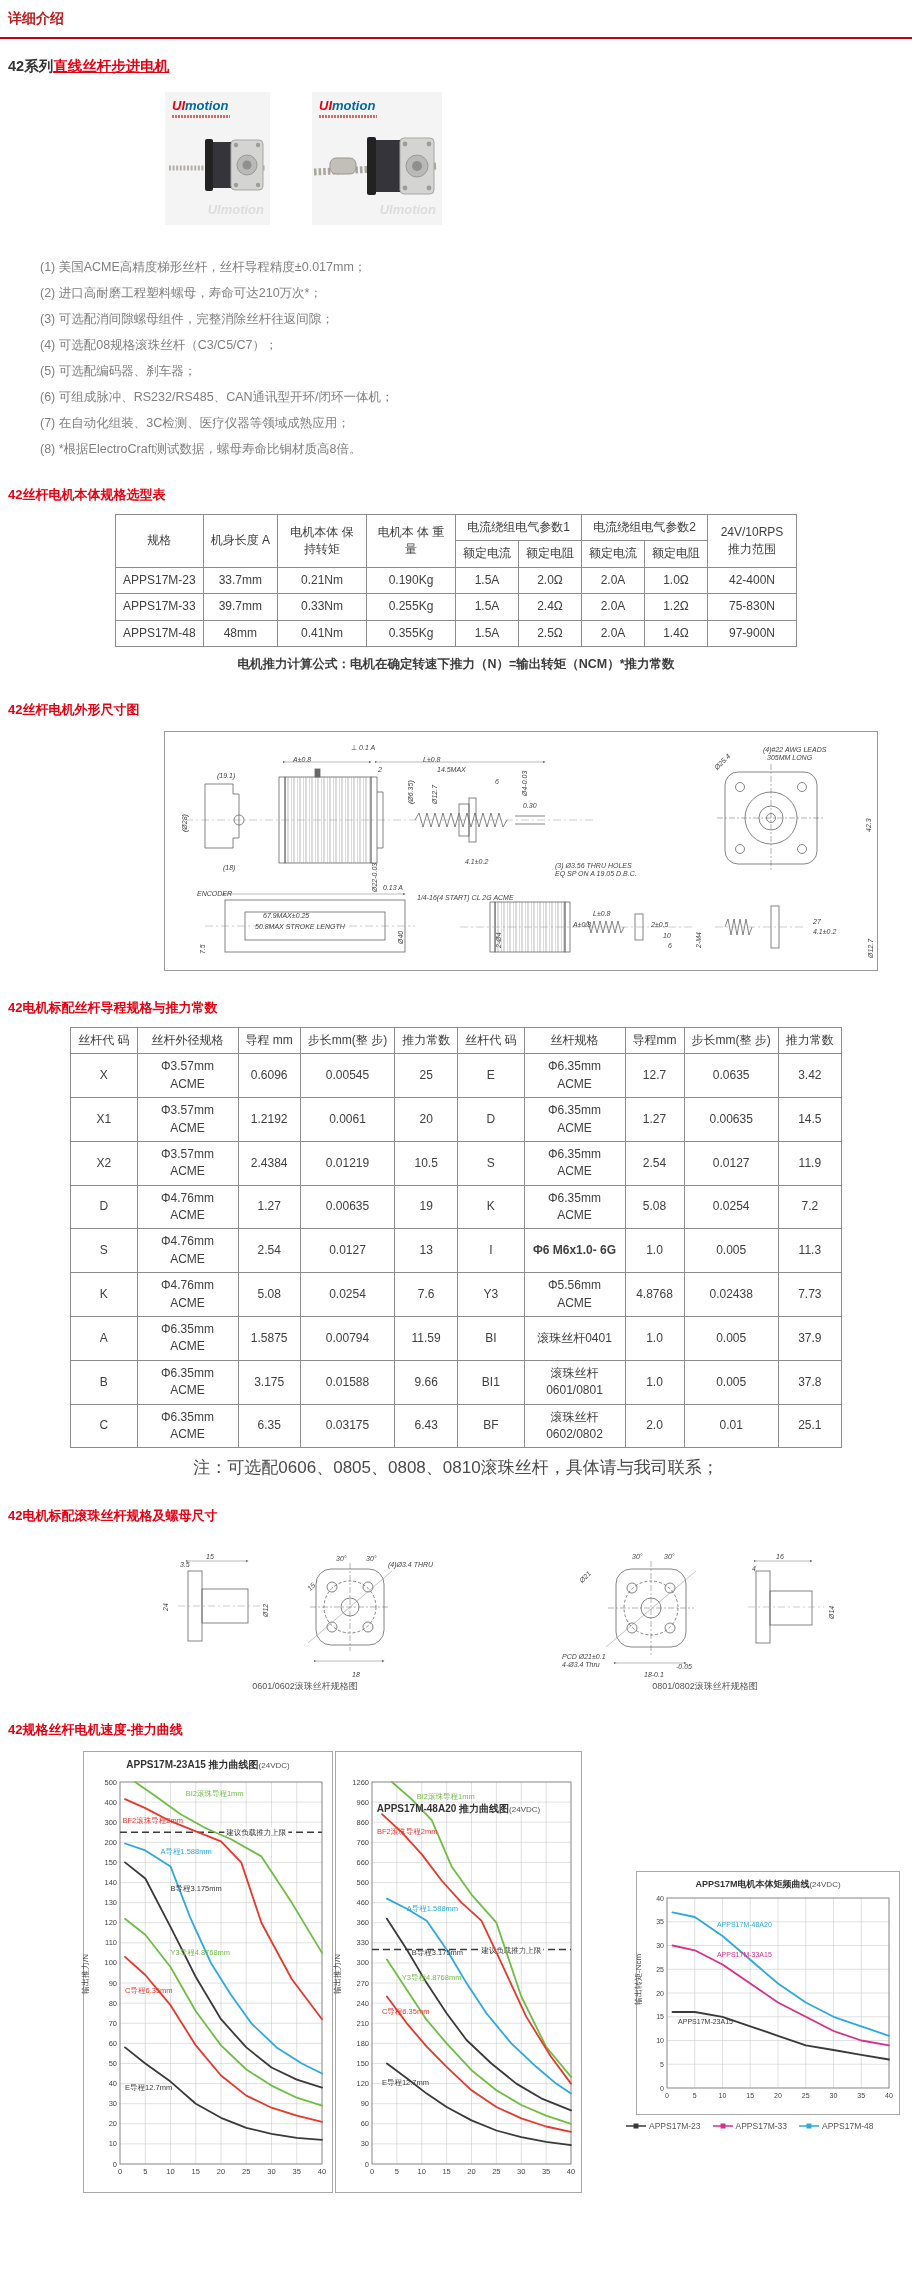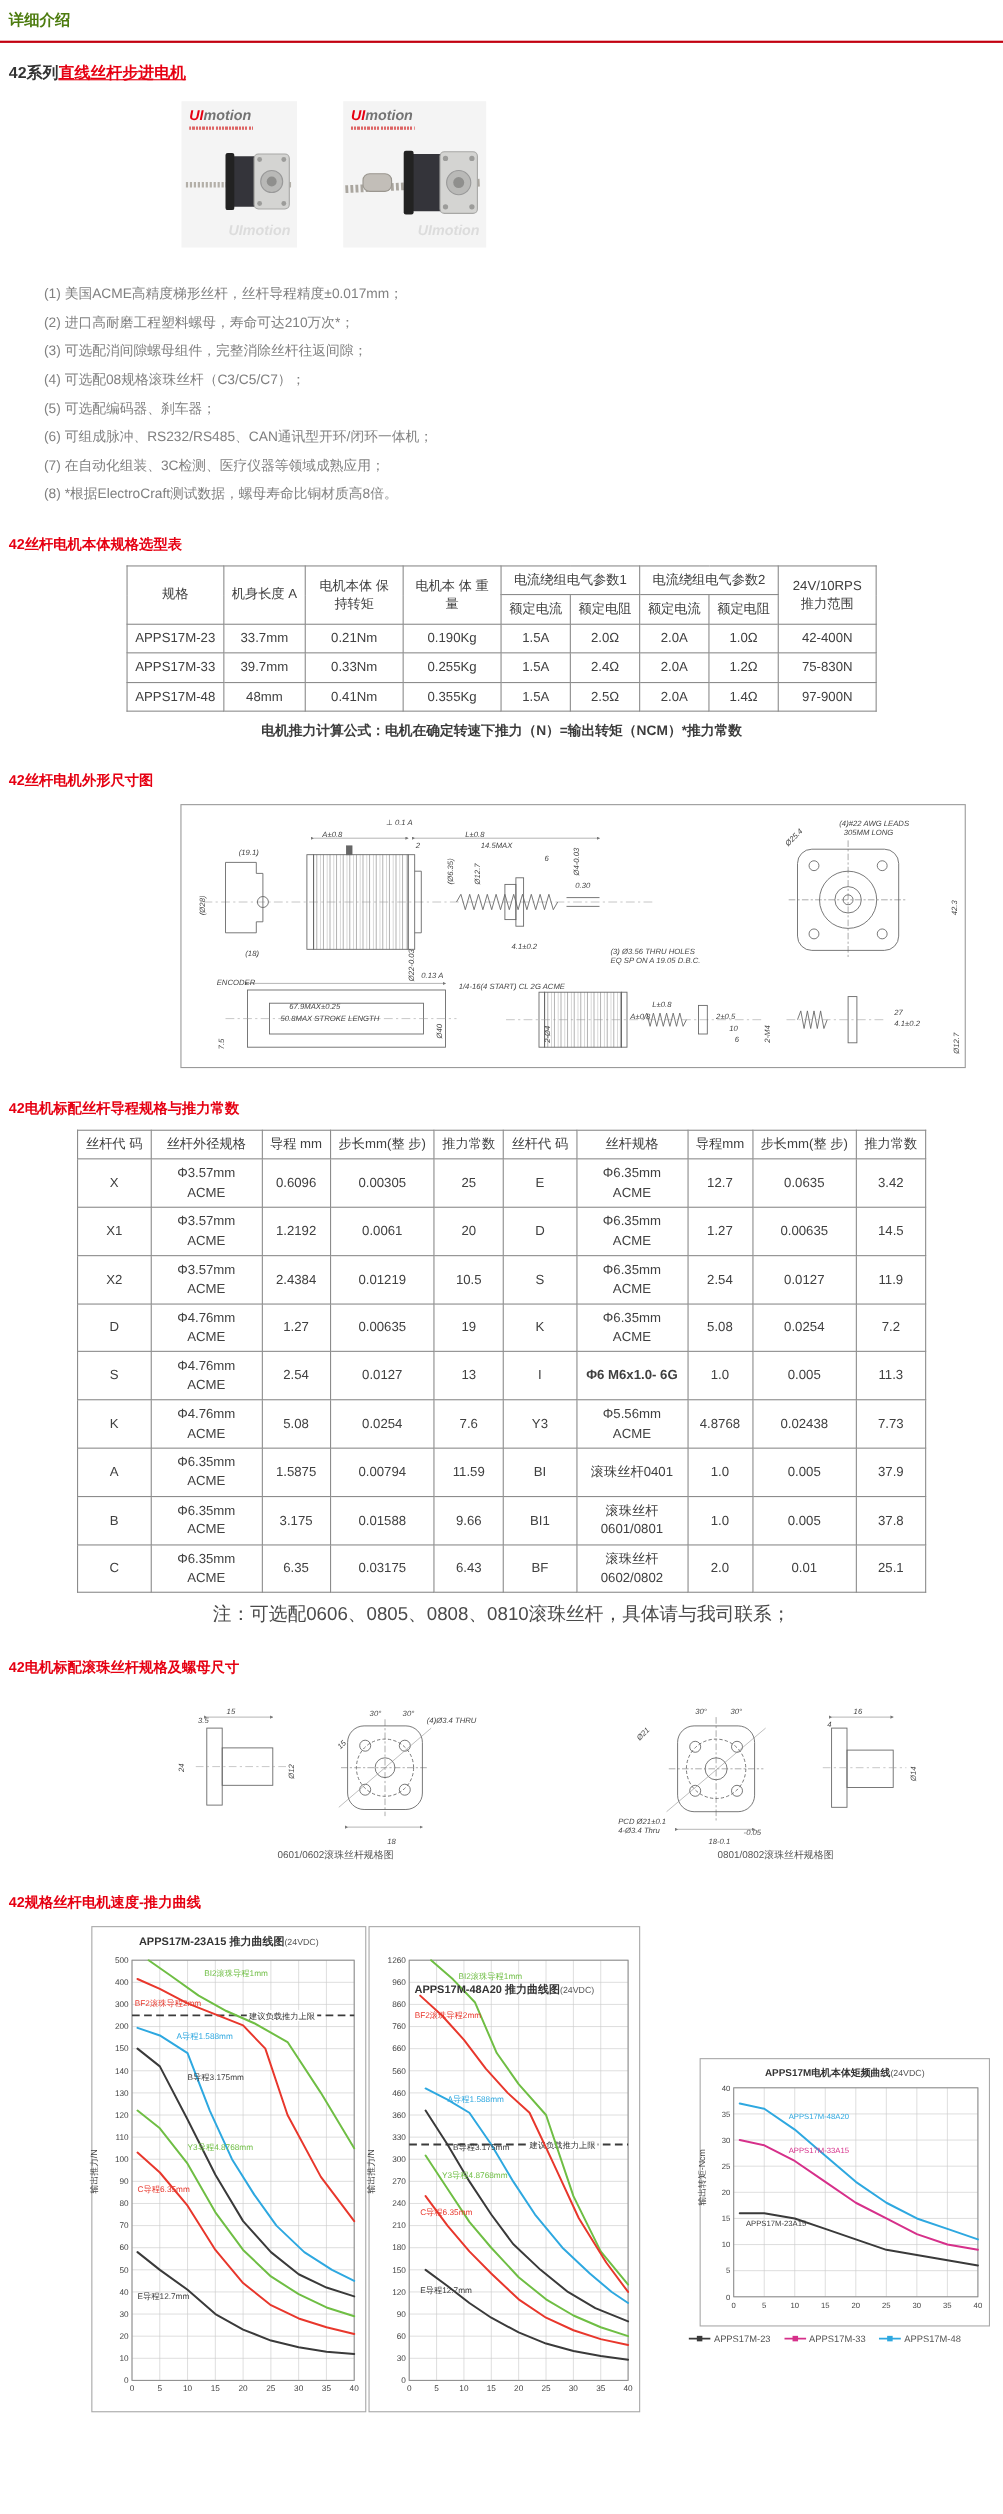--- a/index.html
+++ b/index.html
@@ -1,26 +1,26 @@
 <!DOCTYPE html>
 <html><head>
 <meta charset="utf-8">
 <style>
   html,body{margin:0;padding:0;background:#fff;}
   body{font-family:"Liberation Sans","DejaVu Sans",sans-serif;color:#404040;width:912px;}
-  .tab-header{padding:10px 0 9px 8px;font-size:14px;font-weight:bold;color:#4d7c0f;border-bottom:2px solid #c30010;}
+  .tab-header{padding:10px 0 9px 8px;font-size:14px;font-weight:bold;color:#b91c1c;border-bottom:2px solid #c30010;}
   .series-title{margin:18px 0 0 8px;font-size:14.5px;font-weight:bold;color:#333;}
   .series-title a{color:#e60012;text-decoration:underline;cursor:pointer;}
   .images-row{display:flex;gap:42px;margin:16px 0 34px 165px;}
   .img-box{background:#f4f4f4;position:relative;overflow:hidden;}
   .img1{width:105px;height:133px;}
   .img2{width:130px;height:133px;}
   .logo{position:absolute;top:5px;left:7px;line-height:1;}
   .logo-ui{color:#e60012;font-style:italic;font-weight:900;font-size:13px;}
-  .logo-motion{color:#737373;font-style:italic;font-weight:900;font-size:13px;}
+  .logo-motion{color:#0369a1;font-style:italic;font-weight:900;font-size:13px;}
   .logo-sub{width:58px;height:3px;margin-top:2px;background:repeating-linear-gradient(90deg,#d66 0 2px,#f4f4f4 2px 3px);}
   .watermark{position:absolute;bottom:8px;right:6px;color:#dcdcdc;font-style:italic;font-weight:900;font-size:13px;}
   .red-h{color:#e60012;font-size:13px;font-weight:bold;margin:28px 0 10px 8px;}
   .features{list-style:none;margin:4px 0 0 40px;padding:0;}
   .features li{color:#808080;font-size:12.5px;margin:9px 0;}
   table.grid{border-collapse:collapse;margin:8px auto 0;font-size:12px;color:#404040;}
   table.grid th,table.grid td{border:1px solid #8c8c8c;padding:4px 7px;text-align:center;font-weight:normal;vertical-align:middle;line-height:1.45;}
   .formula{text-align:center;font-weight:bold;color:#3c3c3c;font-size:12.5px;margin-top:9px;}
   .drawing-box{margin:12px 0 0 164px;width:712px;height:238px;border:1px solid #9a9a9a;position:relative;background:#fff;}
   .dim-label{position:absolute;font-size:7px;font-style:italic;color:#444;white-space:nowrap;transform-origin:left top;}
@@ -229,21 +229,21 @@
           <th style="max-width: 84px;">导程mm</th>
           <th style="max-width: 84px;">步长mm(整 步)</th>
           <th style="max-width: 84px;">推力常数</th>
         </tr>
       </thead>
       <tbody>
         <tr>
           <td style="max-width: 86px;">X</td>
           <td style="max-width: 86px;">Φ3.57mm ACME</td>
           <td style="max-width: 86px;">0.6096</td>
-          <td style="max-width: 86px;">0.00305</td>
+          <td style="max-width: 86px;">0.00545</td>
           <td style="max-width: 86px;">25</td>
           <td style="max-width: 86px;">E</td>
           <td style="max-width: 86px;">Φ6.35mm ACME</td>
           <td style="max-width: 86px;">12.7</td>
           <td style="max-width: 86px;">0.0635</td>
           <td style="max-width: 86px;">3.42</td>
         </tr>
         <tr>
           <td style="max-width: 86px;">X1</td>
           <td style="max-width: 86px;">Φ3.57mm ACME</td>

